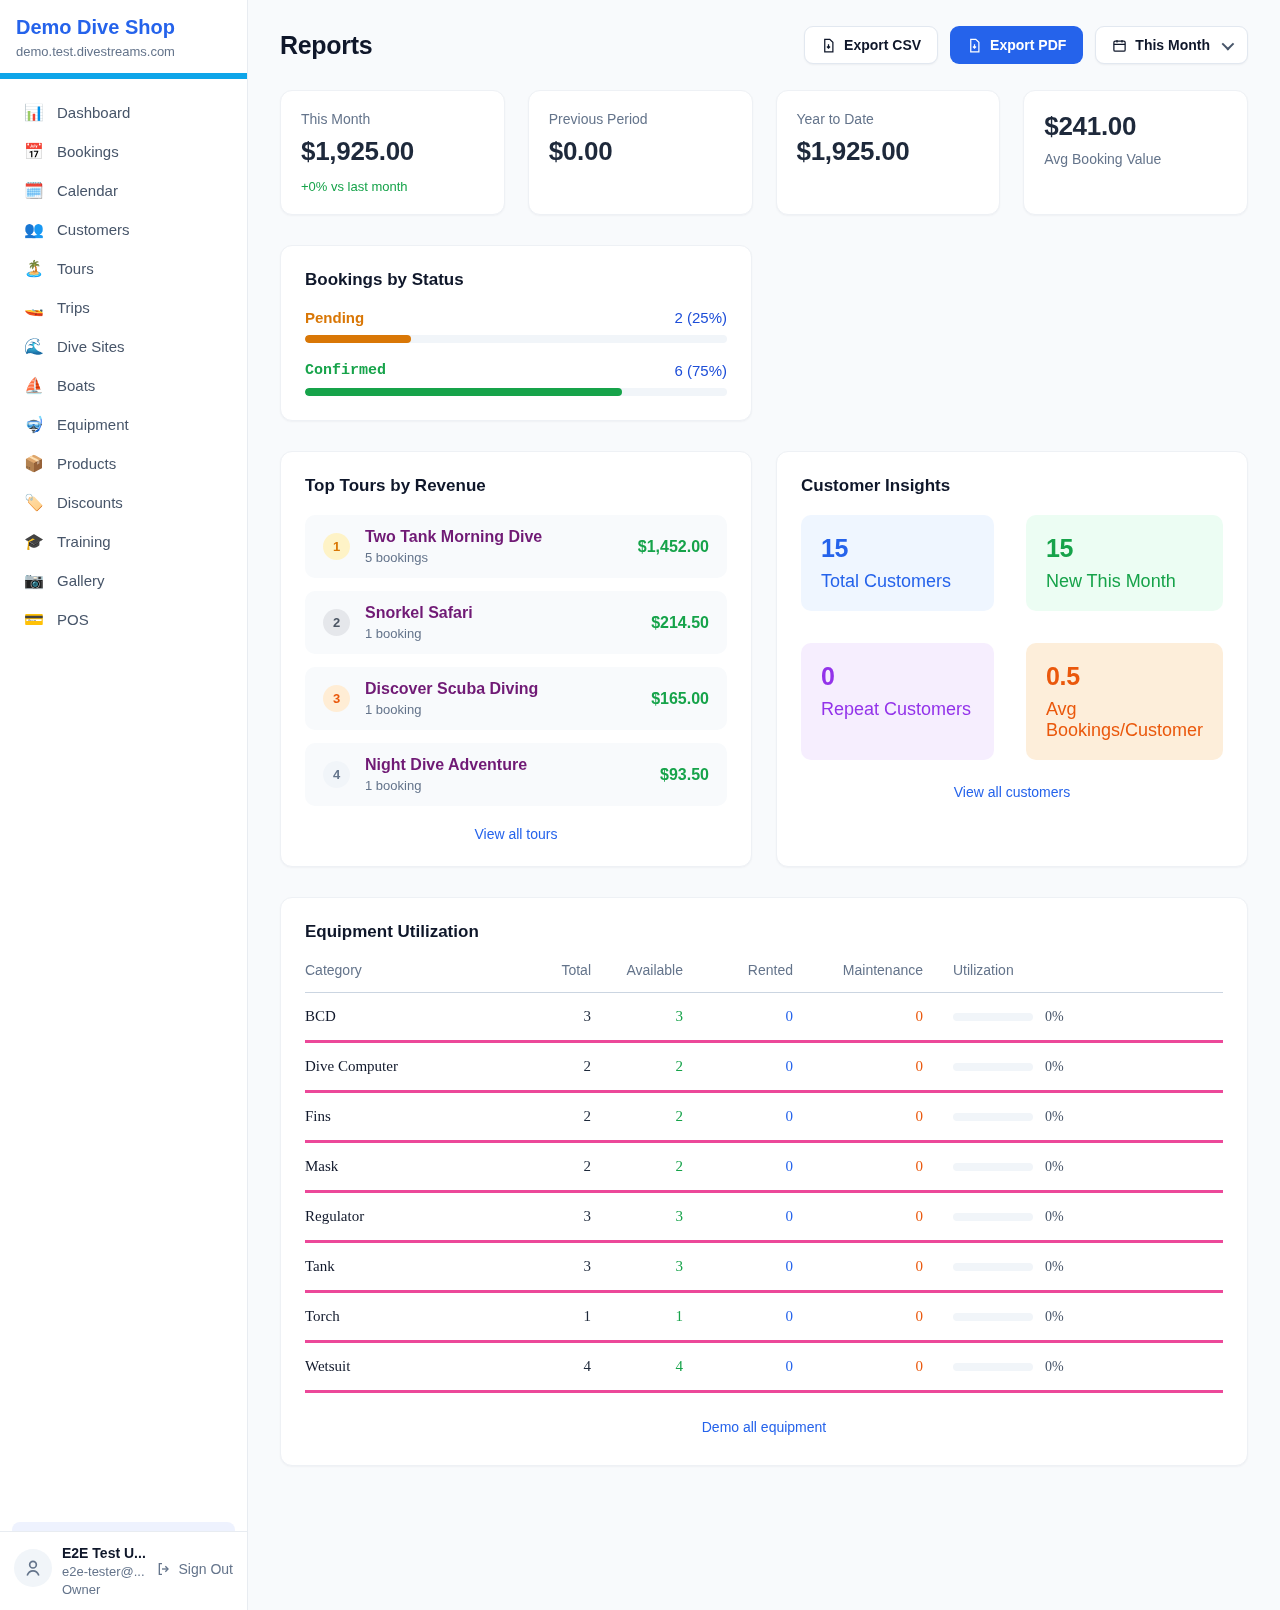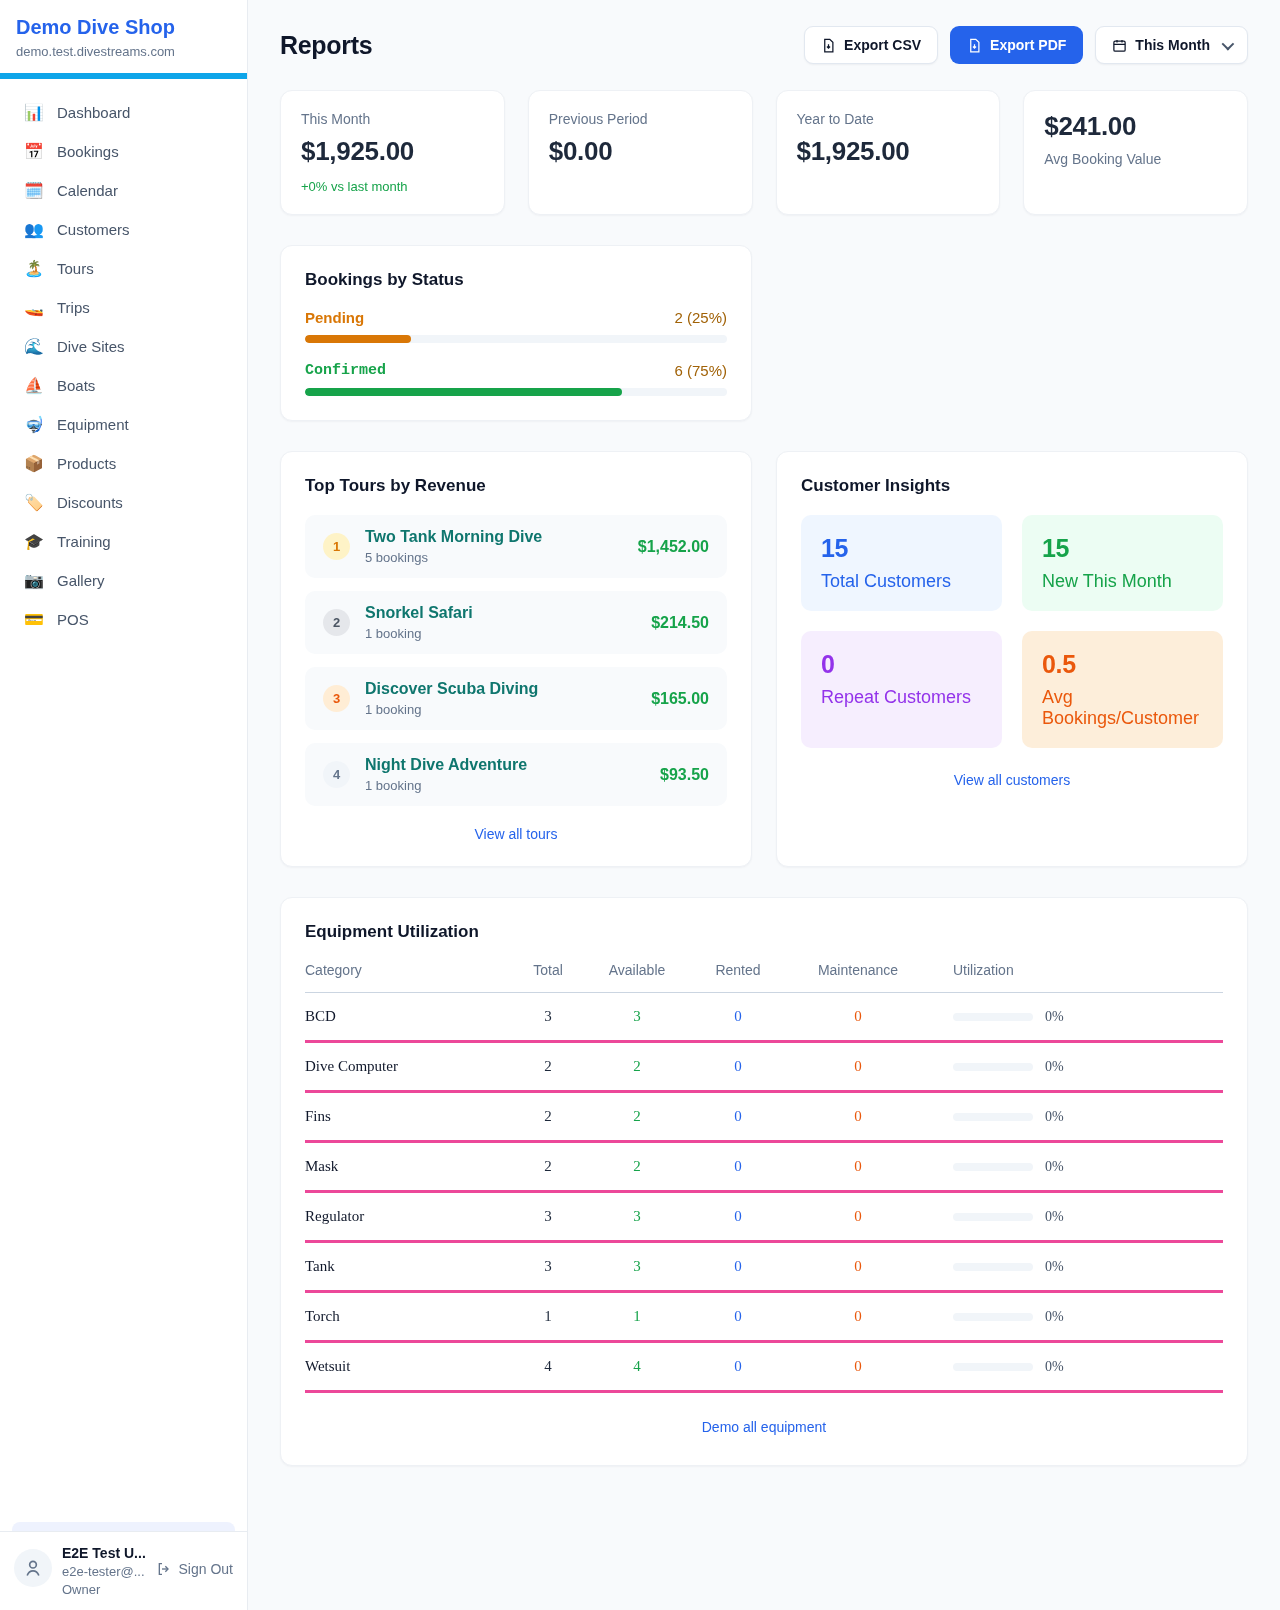--- a/index.html
+++ b/index.html
@@ -52,48 +52,48 @@
   .row-2col { display:grid; grid-template-columns:1fr 1fr; gap:24px; margin-top:30px; }
   .row-2col.top-align { align-items:start; }
 
   .chart-card { padding:24px; }
   .chart-block { margin-top:18px; height:186px; background:#2563eb; border-radius:2px; }
 
   .status-card { padding:24px; }
   .status-group { margin-top:19px; }
   .status-label-row { display:flex; justify-content:space-between; align-items:center; margin-bottom:9px; }
   .status-name { font-size:15px; font-weight:bold; }
-  .status-value { font-size:15px; color:#a16207; }
+  .status-value { font-size:15px; color:#1d4ed8; }
   .track { height:8px; background:#f1f5f9; border-radius:999px; overflow:hidden; }
   .fill { height:8px; border-radius:999px; }
 
   .tours-card { padding:24px; }
   .tour-row { display:flex; align-items:center; gap:15px; background:#f8fafc; border-radius:10px;
               padding:13px 18px; margin-top:13px; }
   .tour-row:first-of-type { margin-top:19px; }
   .rank { width:27px; height:27px; border-radius:50%; display:flex; align-items:center;
           justify-content:center; font-size:13px; font-weight:bold; flex:none; }
   .tour-info { flex:1; min-width:0; }
-  .tour-name { font-size:16px; font-weight:bold; color:#0f766e; }
+  .tour-name { font-size:16px; font-weight:bold; color:#701a75; }
   .tour-sub { font-size:13px; color:#64748b; margin-top:4px; }
   .tour-amount { font-size:16px; font-weight:bold; color:#16a34a; flex:none; }
   .view-link { display:block; text-align:center; color:#2563eb; font-size:14px; margin-top:20px;
                cursor:pointer; text-decoration:none; }
 
   .insights-card { padding:24px; }
-  .tiles { display:grid; grid-template-columns:1fr 1fr; gap:20px; margin-top:19px; }
+  .tiles { display:grid; grid-template-columns:1fr 1fr; gap:32px; margin-top:19px; }
   .tile { border-radius:10px; padding:19px 20px; }
   .tile-value { font-size:25px; font-weight:bold; letter-spacing:-0.3px; }
   .tile-label { font-size:18px; margin-top:8px; }
 
   .equipment-card { margin-top:30px; padding:24px 24px 30px; }
   .eq-grid { display:grid; grid-template-columns:200px 86px 92px 110px 130px 1fr; align-items:center; }
   .eq-head { color:#64748b; font-size:14px; padding:20px 0 14px; border-bottom:1px solid #cbd5e1; }
   .eq-row { border-bottom:3px solid #ec4899; padding:15px 0; font-size:15px;font-family:Liberation Serif, serif; }
-  .cell-center { text-align:center; }
+  .cell-center { text-align:right; }
   .eq-cat { font-size:15px; color:#0f172a; }
   .val-total { color:#1e293b; }
   .val-available { color:#16a34a; }
   .val-rented { color:#2563eb; }
   .val-maintenance { color:#ea580c; }
   .util-cell { display:flex; align-items:center; gap:12px; padding-left:30px; }
   .util-track { width:80px; height:8px; background:#f1f5f9; border-radius:999px; flex:none; }
   .util-pct { font-size:14px; color:#475569; }
 
   .chev { display:inline-block; width:9px; height:9px; border-right:2px solid #475569;

